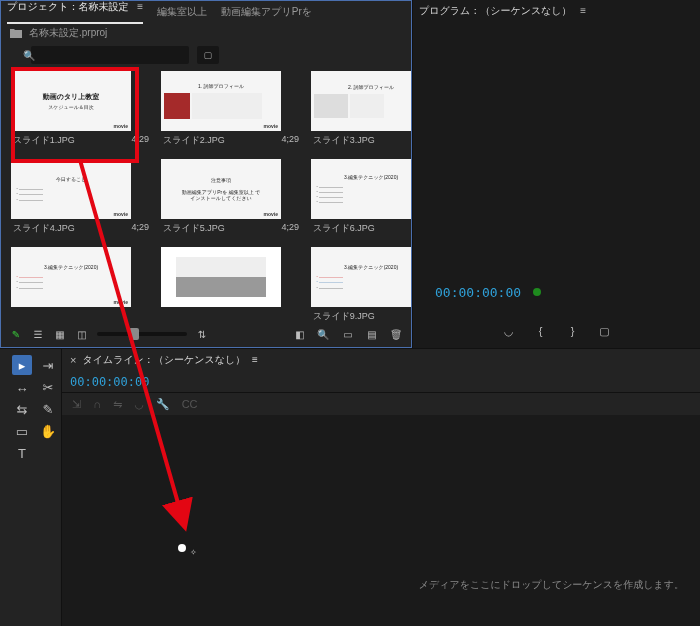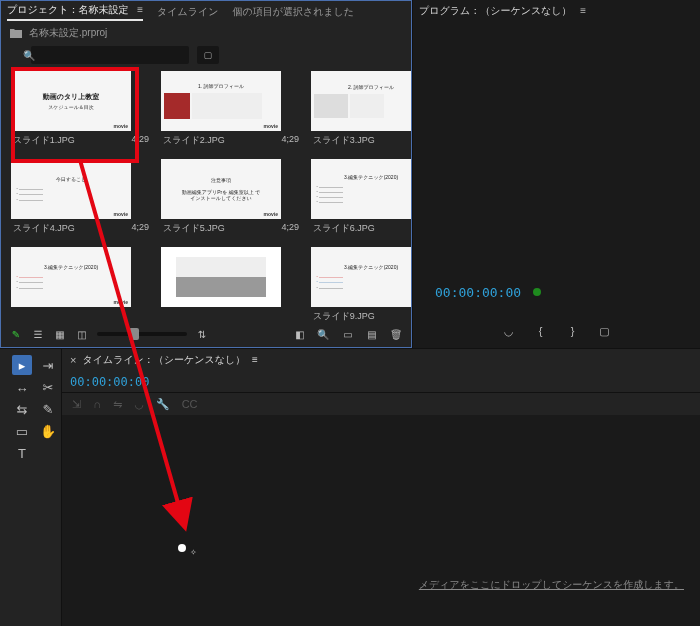--- a/index.html
+++ b/index.html
@@ -13,21 +13,21 @@
     position: relative;
   }
   .tab-bar {
     display: flex; align-items: center;
     height: 22px; padding: 0 6px;
     gap: 14px;
     font-size: 10px;
     background: #232323;
   }
   .tab { color: #9a9a9a; }
-  .tab.active { color: #e6e6e6; border-bottom: 2px solid #e6e6e6; padding-bottom: 2px; }
+  .tab.active { color: #e6e6e6; border-bottom: 2px solid #e6e6e6; padding-bottom: 8px; }
   .tab .menu-icon { margin-left: 6px; color: #bbb; }
 
   
   .row1 { display: flex; height: 348px; }
   .project-panel {
     width: 412px; height: 348px;
     border: 1px solid #4a6fae;
     background: #232323;
     display: flex; flex-direction: column;
     position: relative;
@@ -122,21 +122,21 @@
   }
   .tl-header { height: 22px; display: flex; align-items: center; padding: 0 8px; gap: 6px; background: #232323; }
   .tl-close { color: #bbb; font-size: 11px; }
   .tl-title { color: #d6d6d6; font-size: 10px; }
   .tl-tc-row { height: 22px; display: flex; align-items: center; padding: 0 8px; gap: 4px; background: #232323; border-bottom: 1px solid #111; }
   .tl-tc { color: #2fa0d8; font-family: monospace; font-size: 12px; }
   .tl-toolbar { height: 22px; display: flex; align-items: center; gap: 12px; padding: 0 10px; color: #555; font-size: 11px; background: #232323; }
   .tl-body { flex: 1; background: #1a1a1a; position: relative; }
   .drop-hint {
     position: absolute; right: 16px; bottom: 34px;
-    color: #8a8a8a; font-size: 10px; text-decoration: underline;
+    color: #8a8a8a; font-size: 10px;
   }
   .drag-cursor {
     position: absolute;
     width: 8px; height: 8px; background: #fff; border-radius: 50%;
   }
   .drag-plus {
     position: absolute; font-size: 8px; color: #ccc;
   }
 
   .red-arrow { position: absolute; pointer-events: none; }
@@ -147,22 +147,22 @@
 <body>
 
 <div class="row1">
 
   <div class="project-panel">
     <div class="tab-bar">
       <span class="tab active">
         <span>プロジェクト：名称未設定</span>
         <span class="menu-icon">≡</span>
       </span>
-      <span class="tab">タイムライン</span>
-      <span class="tab">個の項目が選択されました</span>
+      <span class="tab">編集室以上</span>
+      <span class="tab">動画編集アプリPrを</span>
     </div>
     <div class="proj-path-row">
       <span class="icon">
         <svg class="folder-icon" viewBox="0 0 14 11">
             <path fill="#9a9a9a" d="M1 1h4l1 1h7v8H1z"></path>
           </svg>
       </span>
       <span>名称未設定.prproj</span>
     </div>
     <div class="search-row">

